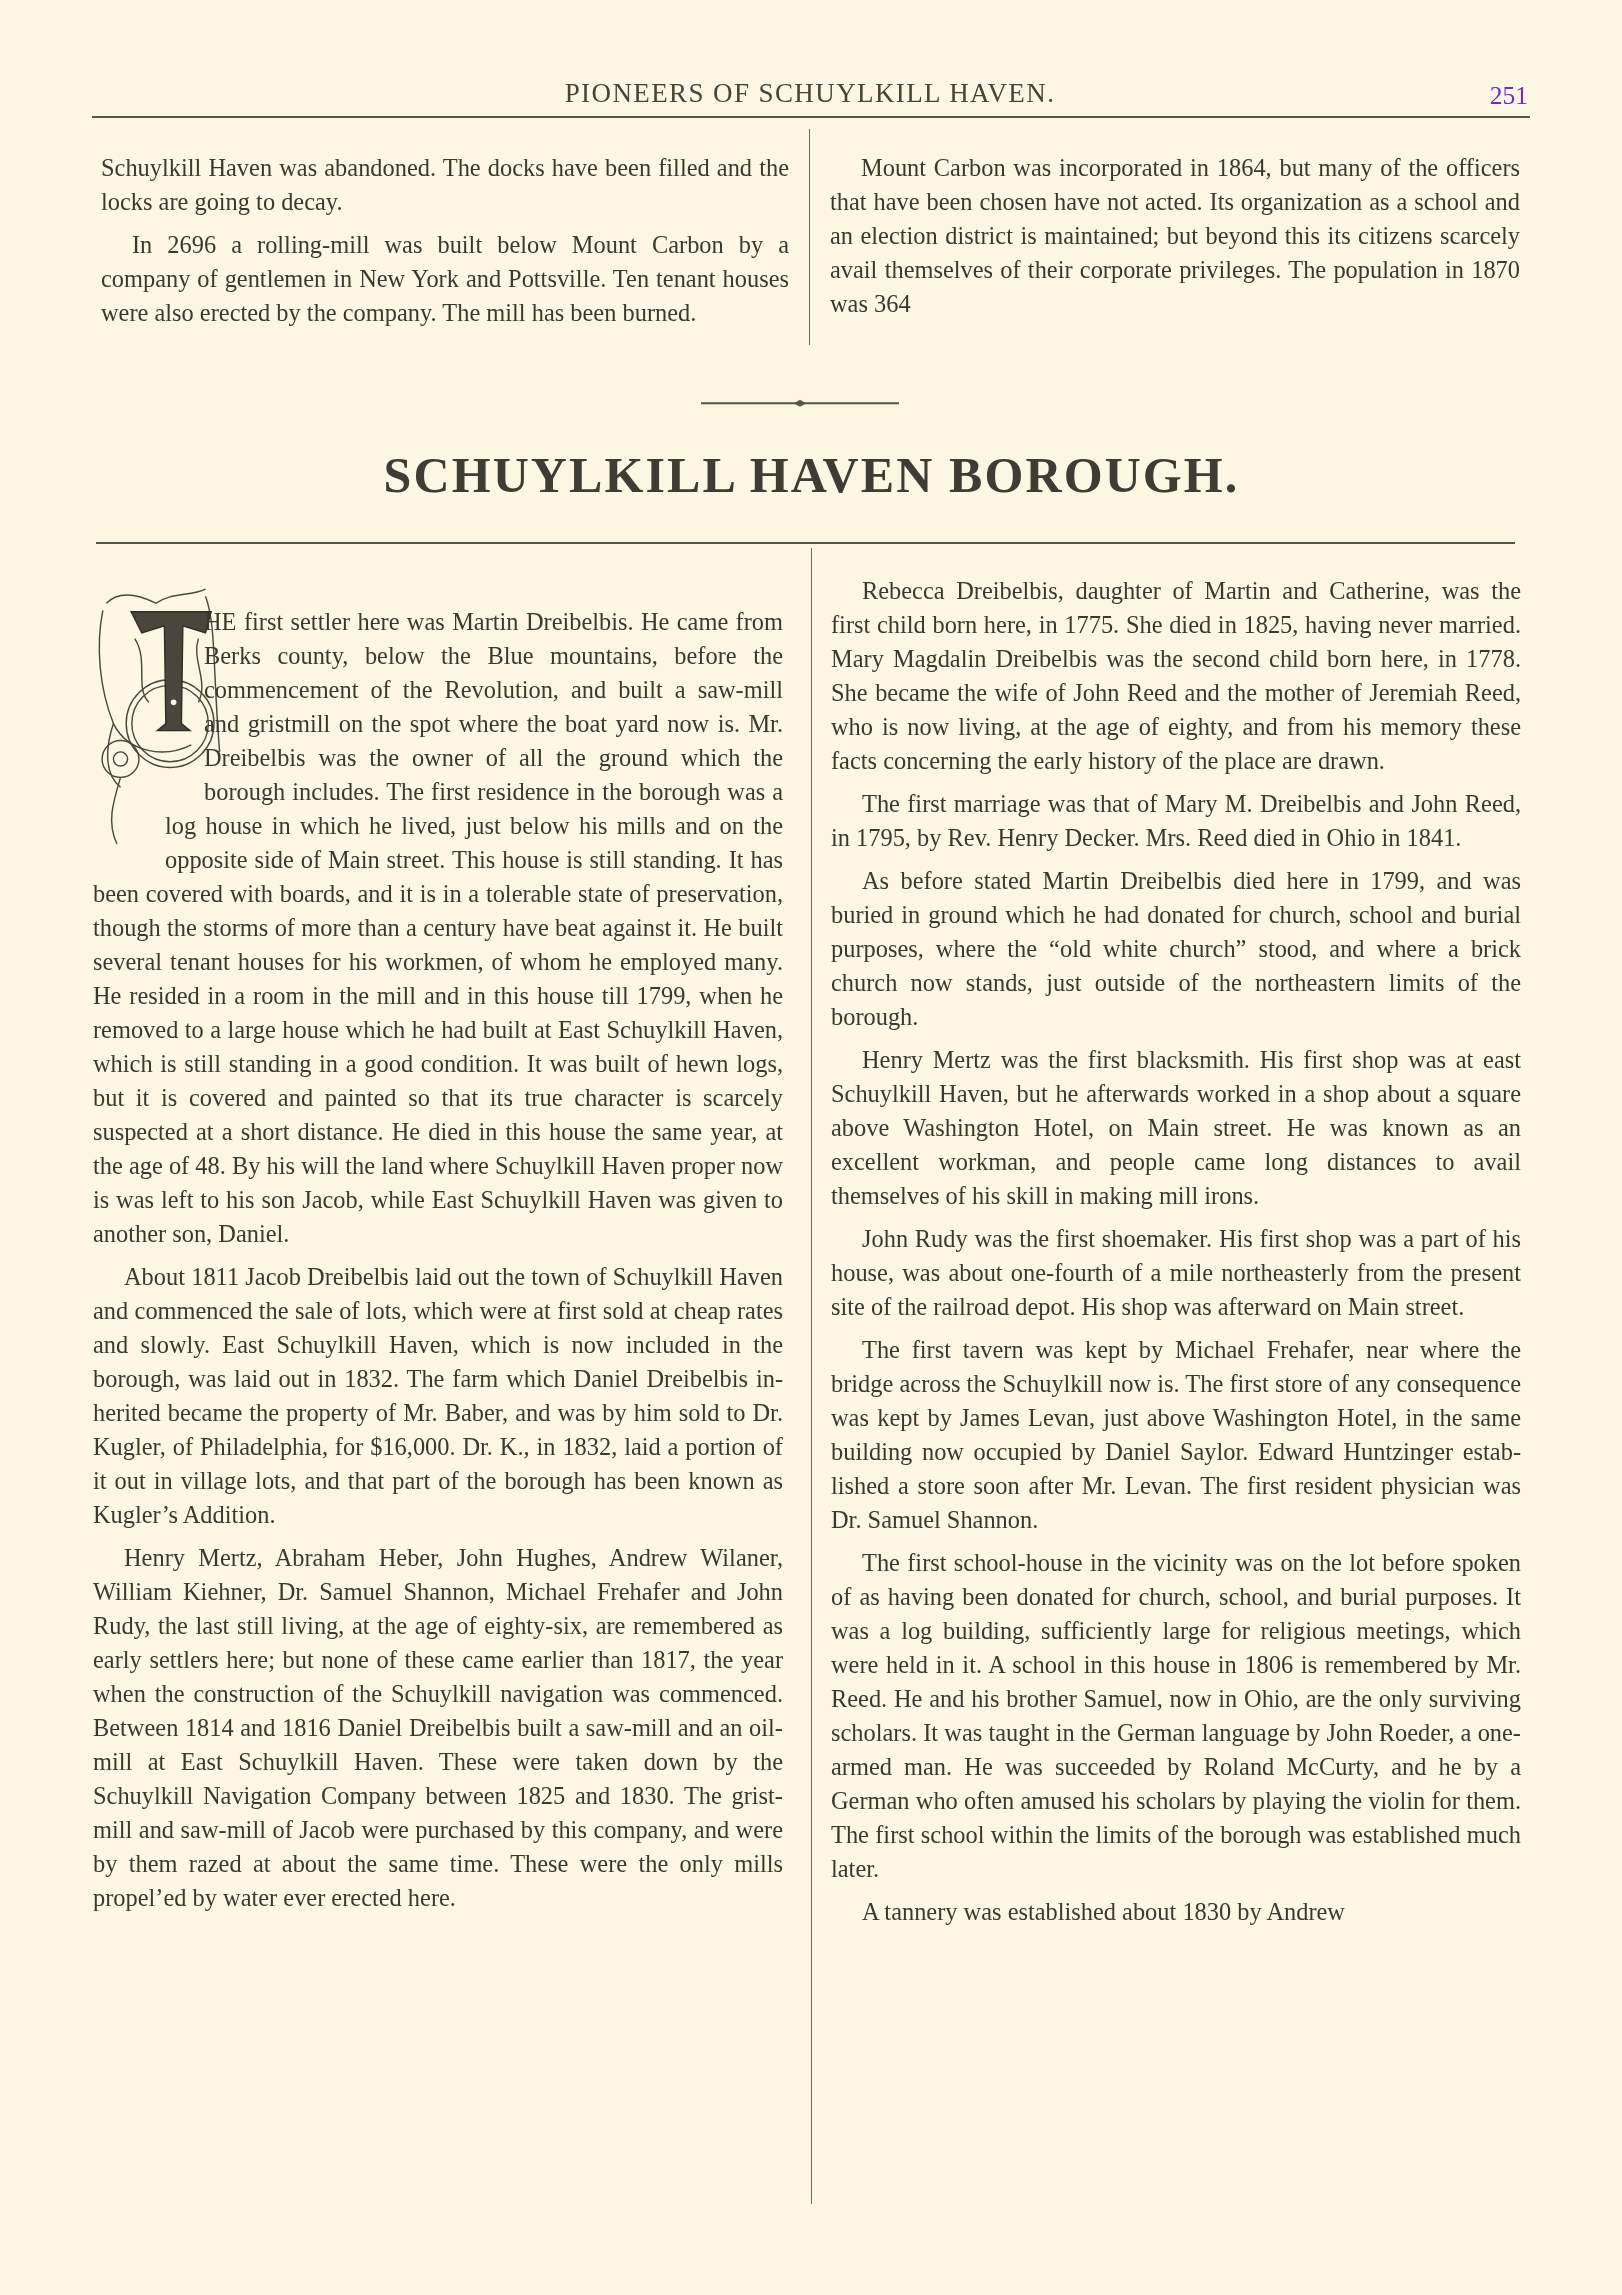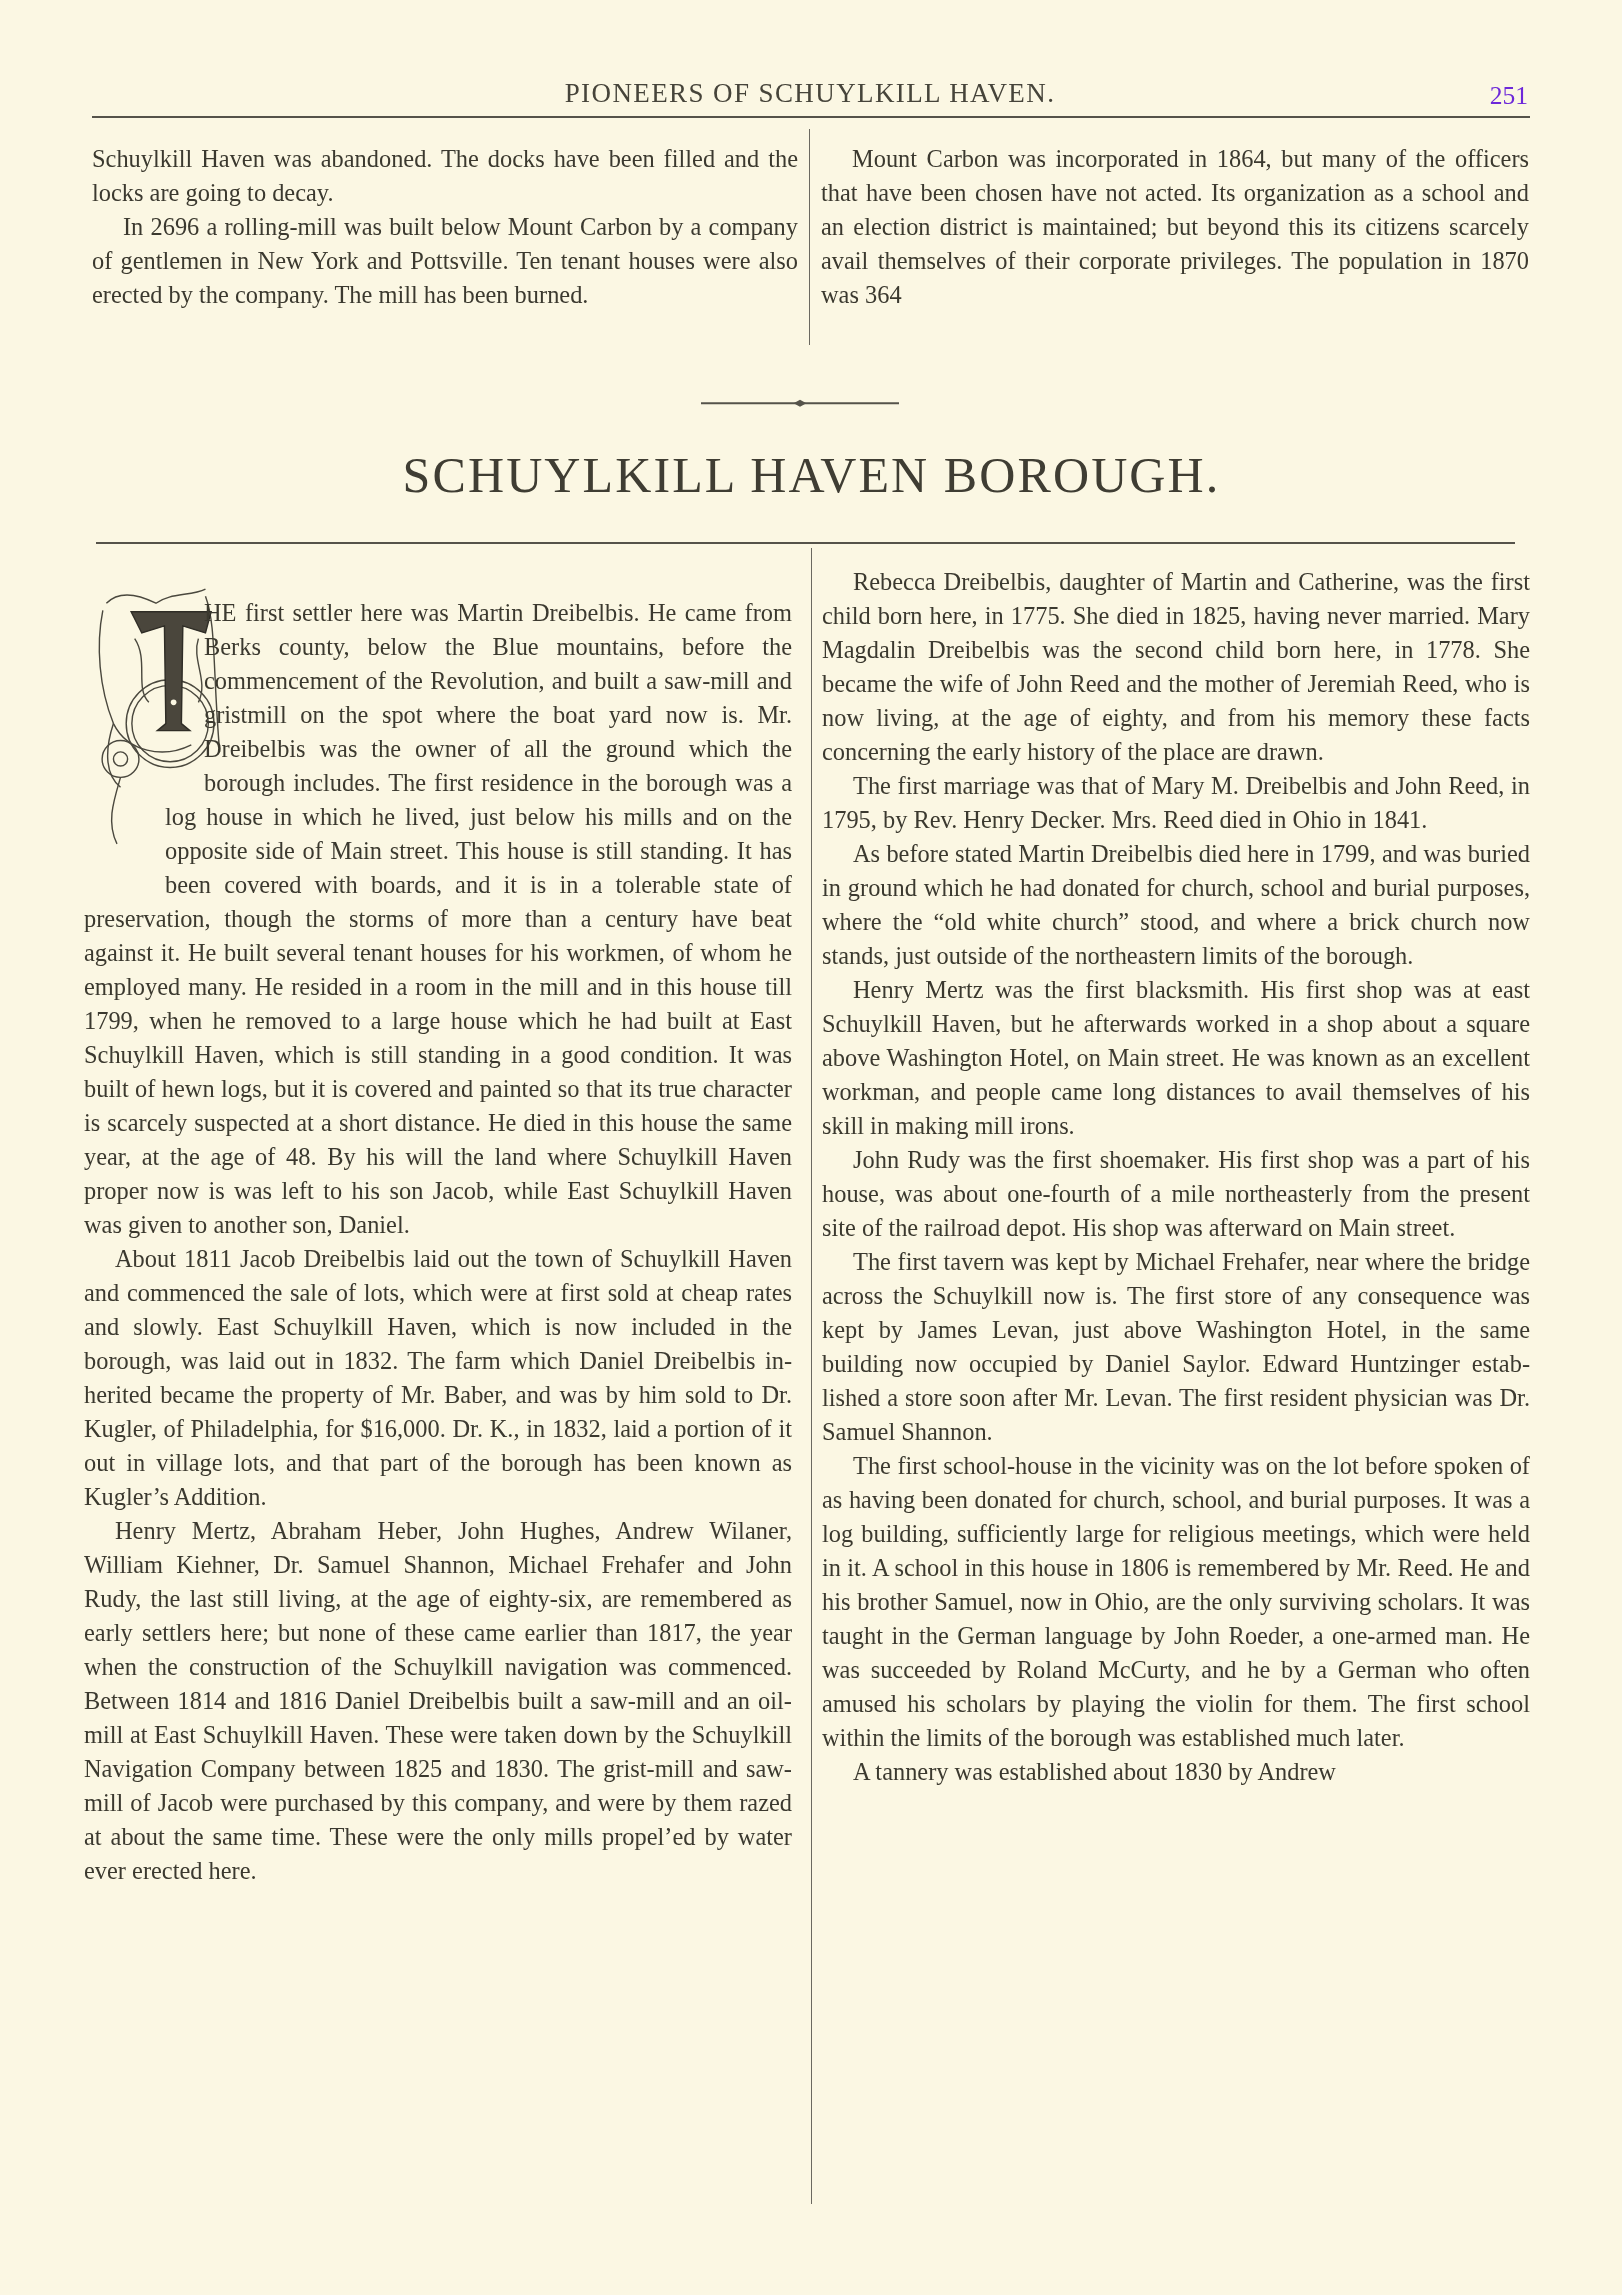--- a/index.html
+++ b/index.html
@@ -24,28 +24,28 @@
   .rule {
     position: absolute; height: 2.1px; background: #55534a;
   }
   .col-divider {
     position: absolute; width: 1.4px; background: #6b6960;
   }
   .column {
     position: absolute; font-size: 24.4px; line-height: 34px;
     text-align: justify; hyphens: manual;
   }
-  .column p { margin: 0; text-indent: 31px; }
+  .column p { margin: 9px; text-indent: 31px; }
   .column p.noindent { text-indent: 0; }
   .ornament {
     position: absolute; left: 701px; top: 399px; width: 198px; height: 8.5px;
   }
   .section-title {
     position: absolute; top: 446px; left: 0; width: 1623px; text-align: center;
-    font-size: 50px; letter-spacing: 2.1px; color: #3f3d33; font-weight: normal;
+    font-size: 50px; letter-spacing: 2.1px; color: #3f3d33; font-weight: bold;
   }
   .dropcap-upper { float:left; width: 120px; height: 195px; }
   .dropcap-lower { float:left; clear:left; width: 81px; height: 81px; }
   .dropcap-svg { position: absolute; left: 92px; top: 582px; width: 142px; height: 269px; }
 </style>
 </head>
 <body>
 
 <div class="running-head">
   <div class="running-title">PIONEERS OF SCHUYLKILL HAVEN.</div>

